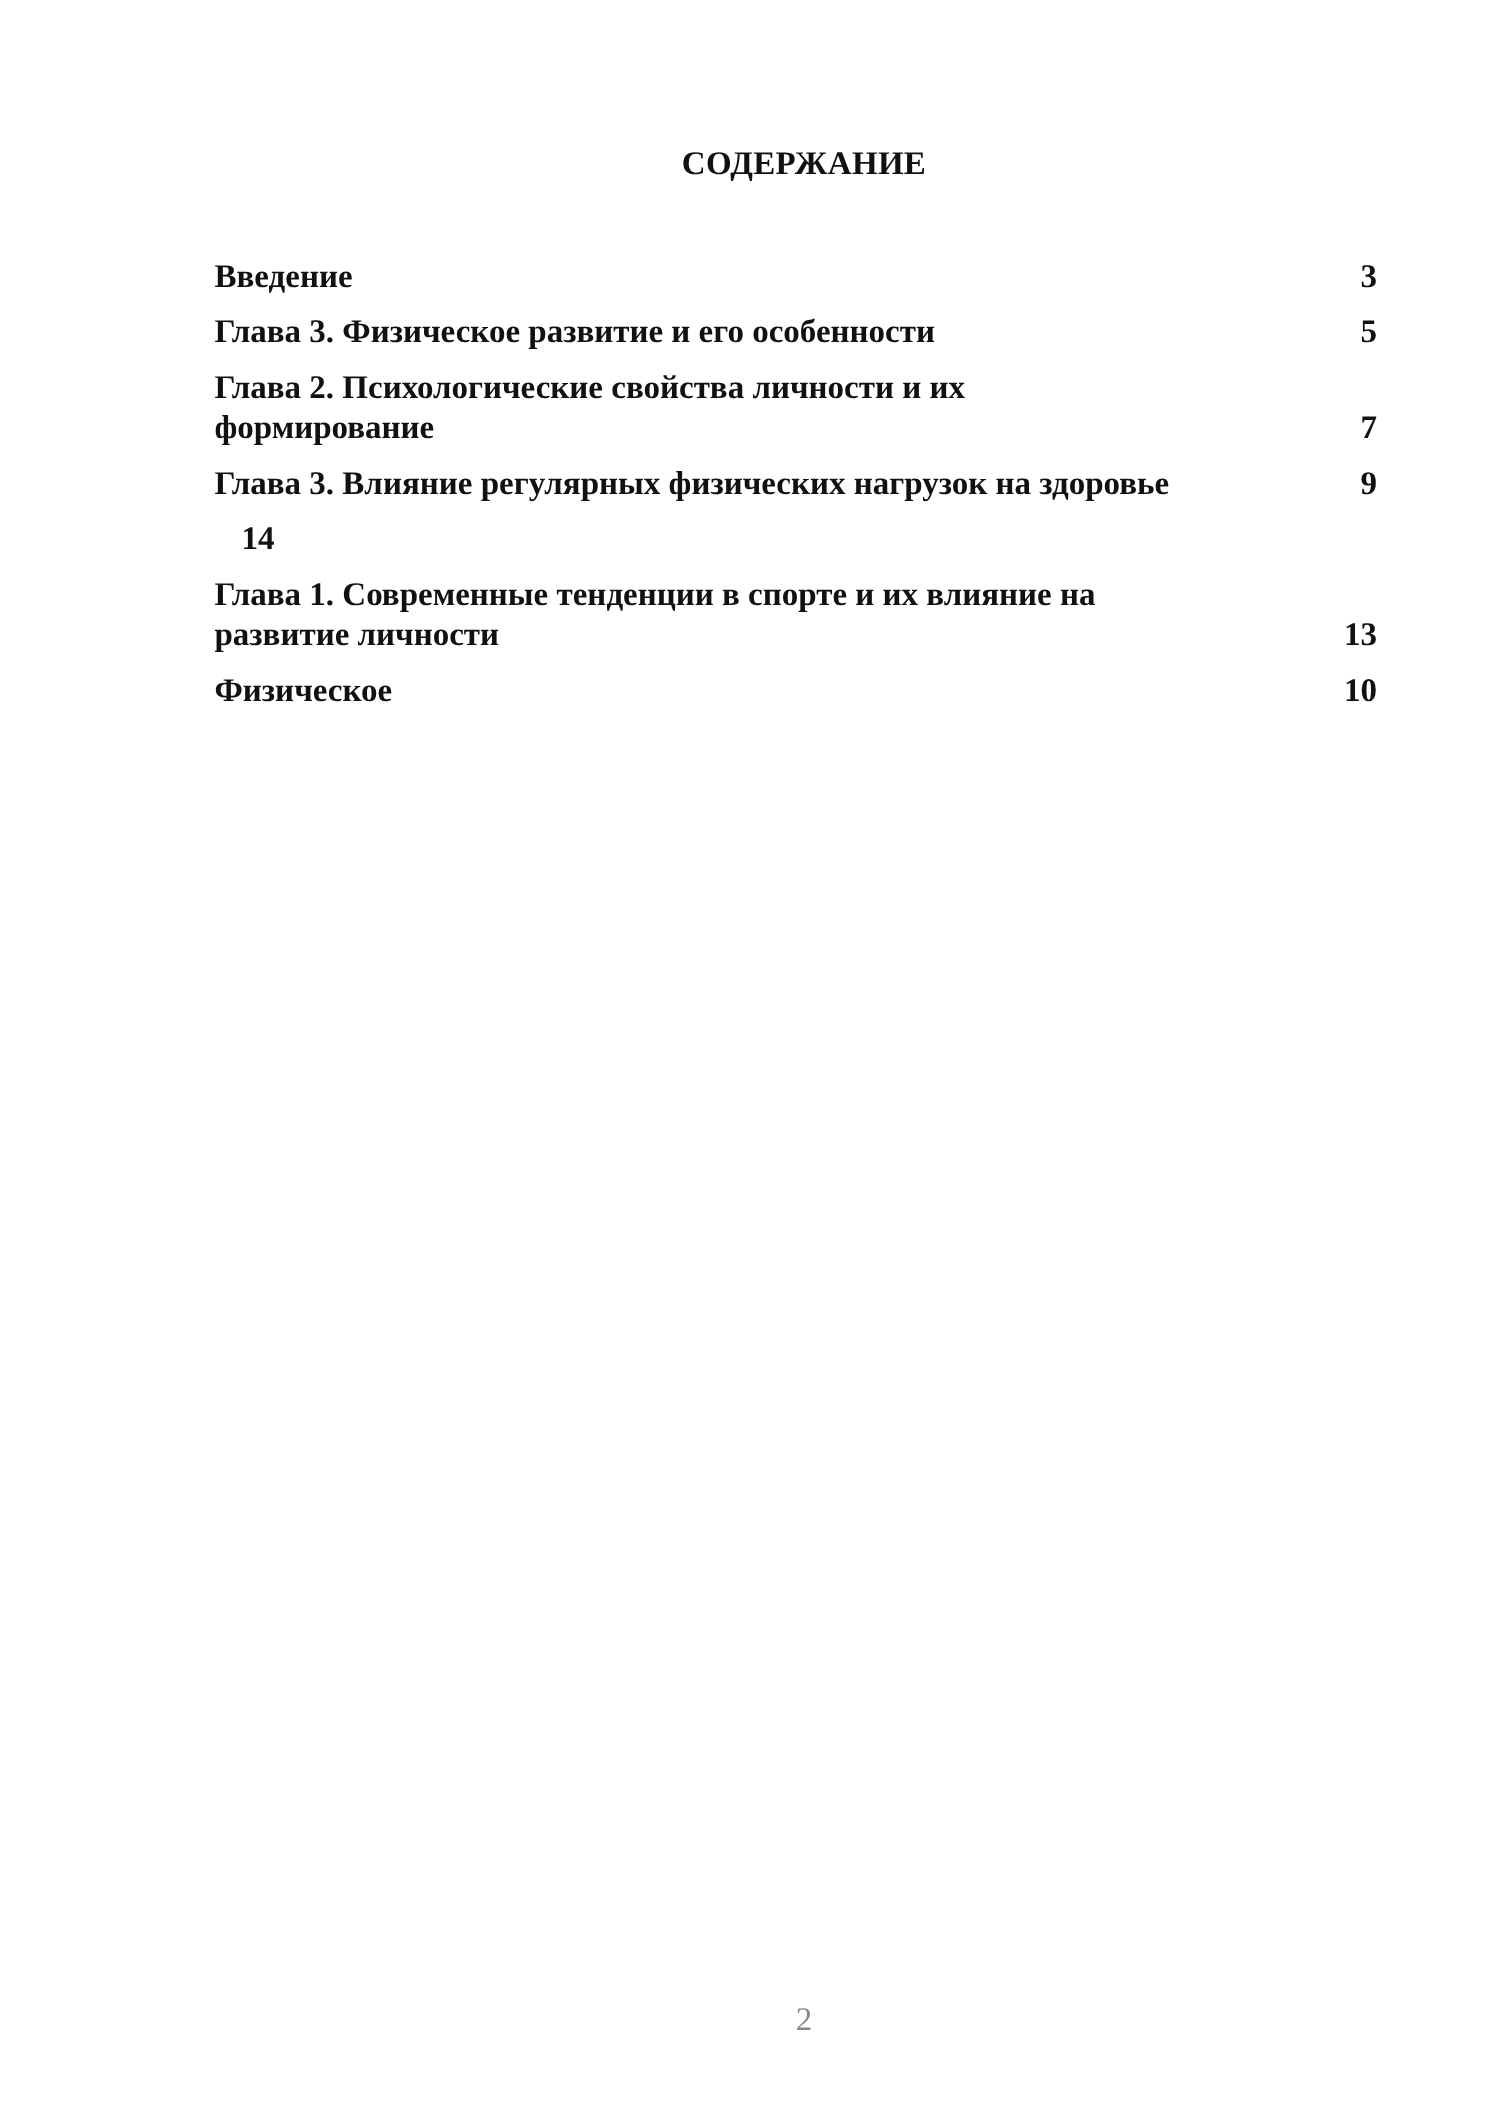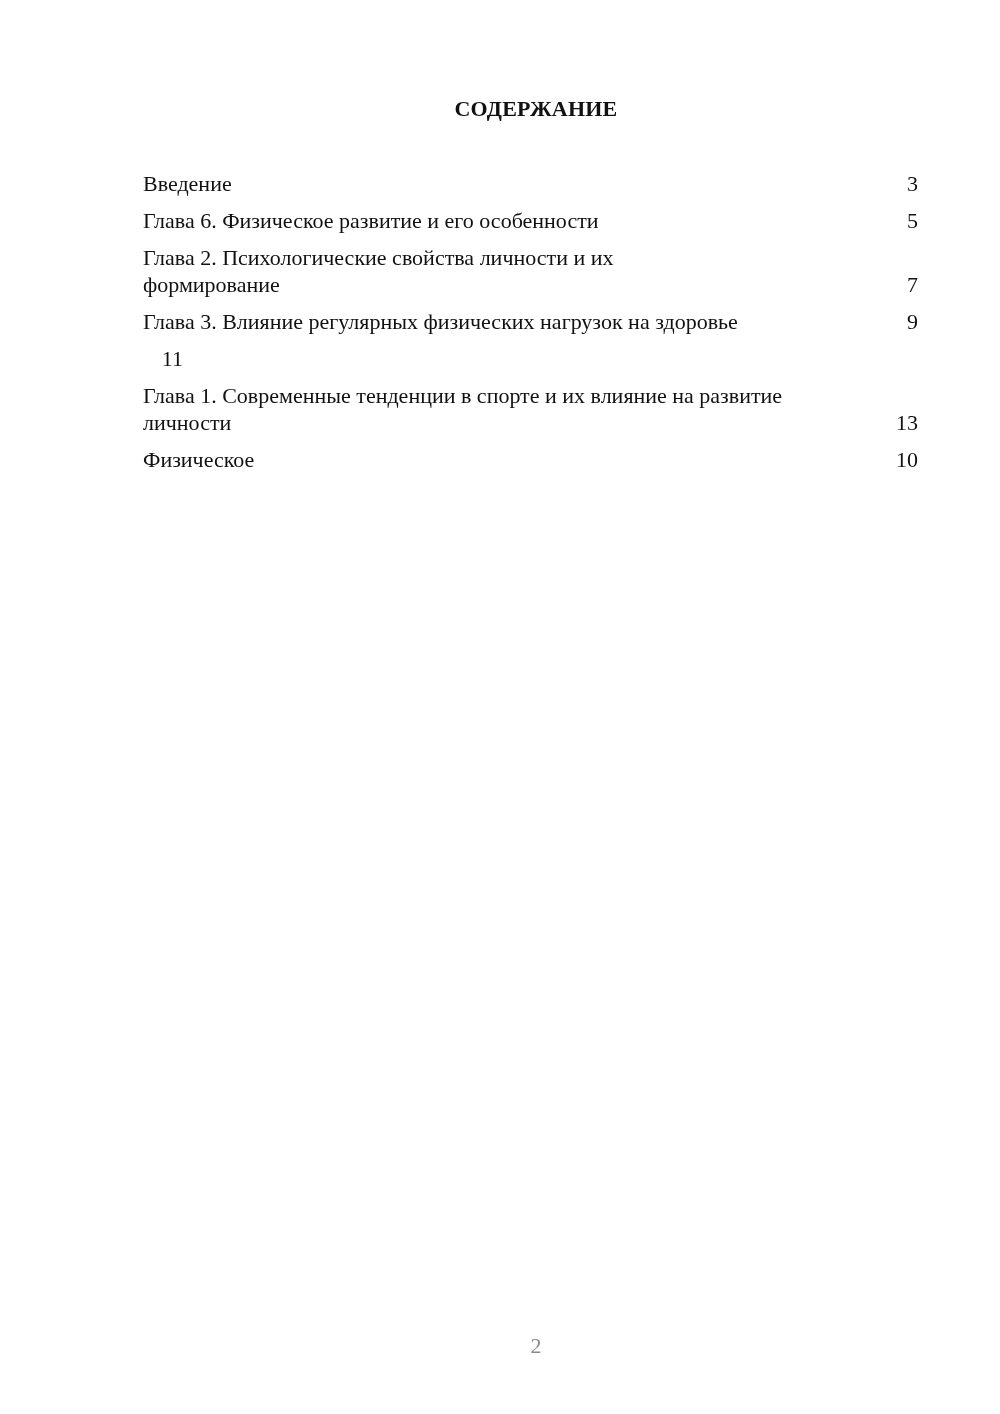--- a/index.html
+++ b/index.html
@@ -23,20 +23,21 @@
       text-align: center;
       font-weight: bold;
       font-size: 22px;
       letter-spacing: 0.2px;
     }
     .toc {
       position: absolute;
       top: 170px;
       left: 143px;
       width: 775px;
+      font-weight: bold;
     }
     .toc-entry {
       display: flex;
       align-items: flex-end;
       justify-content: space-between;
       font-size: 22px;
       line-height: 27px;
       margin-bottom: 10px;
     }
     .toc-entry .entry-title {
@@ -61,33 +62,33 @@
 <body>
 
 <div class="page-title">СОДЕРЖАНИЕ</div>
 
 <div class="toc">
   <div class="toc-entry">
     <span class="entry-title">Введение</span>
     <span class="entry-page">3</span>
   </div>
   <div class="toc-entry">
-    <span class="entry-title">Глава 6. Физическое развитие и его особенности</span>
+    <span class="entry-title">Глава 3. Физическое развитие и его особенности</span>
     <span class="entry-page">5</span>
   </div>
   <div class="toc-entry">
     <span class="entry-title" style="width:560px">Глава 2. Психологические свойства личности и их формирование</span>
     <span class="entry-page">7</span>
   </div>
   <div class="toc-entry">
     <span class="entry-title" style="width:700px">Глава 3. Влияние регулярных физических нагрузок на здоровье</span>
     <span class="entry-page">9</span>
   </div>
   <div class="toc-entry">
-    <span class="entry-page">11</span>
+    <span class="entry-page">14</span>
   </div>
   <div class="toc-entry">
     <span class="entry-title" style="width:640px">Глава 1. Современные тенденции в спорте и их влияние на развитие личности</span>
     <span class="entry-page">13</span>
   </div>
   <div class="toc-entry">
     <span class="entry-title">Физическое</span>
     <span class="entry-page">10</span>
   </div>
 </div>

